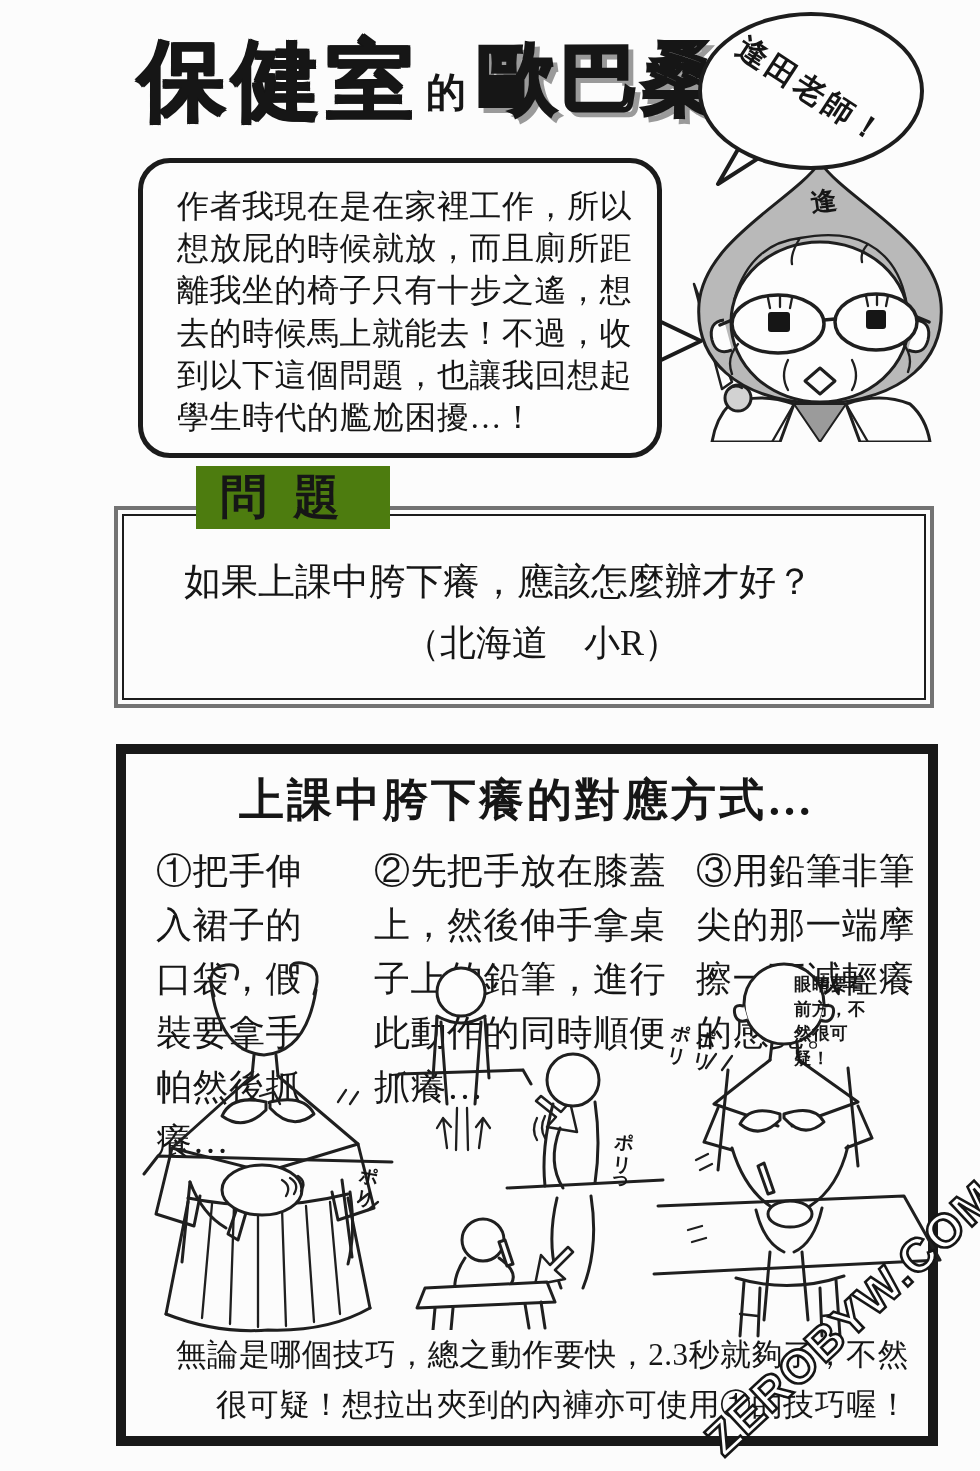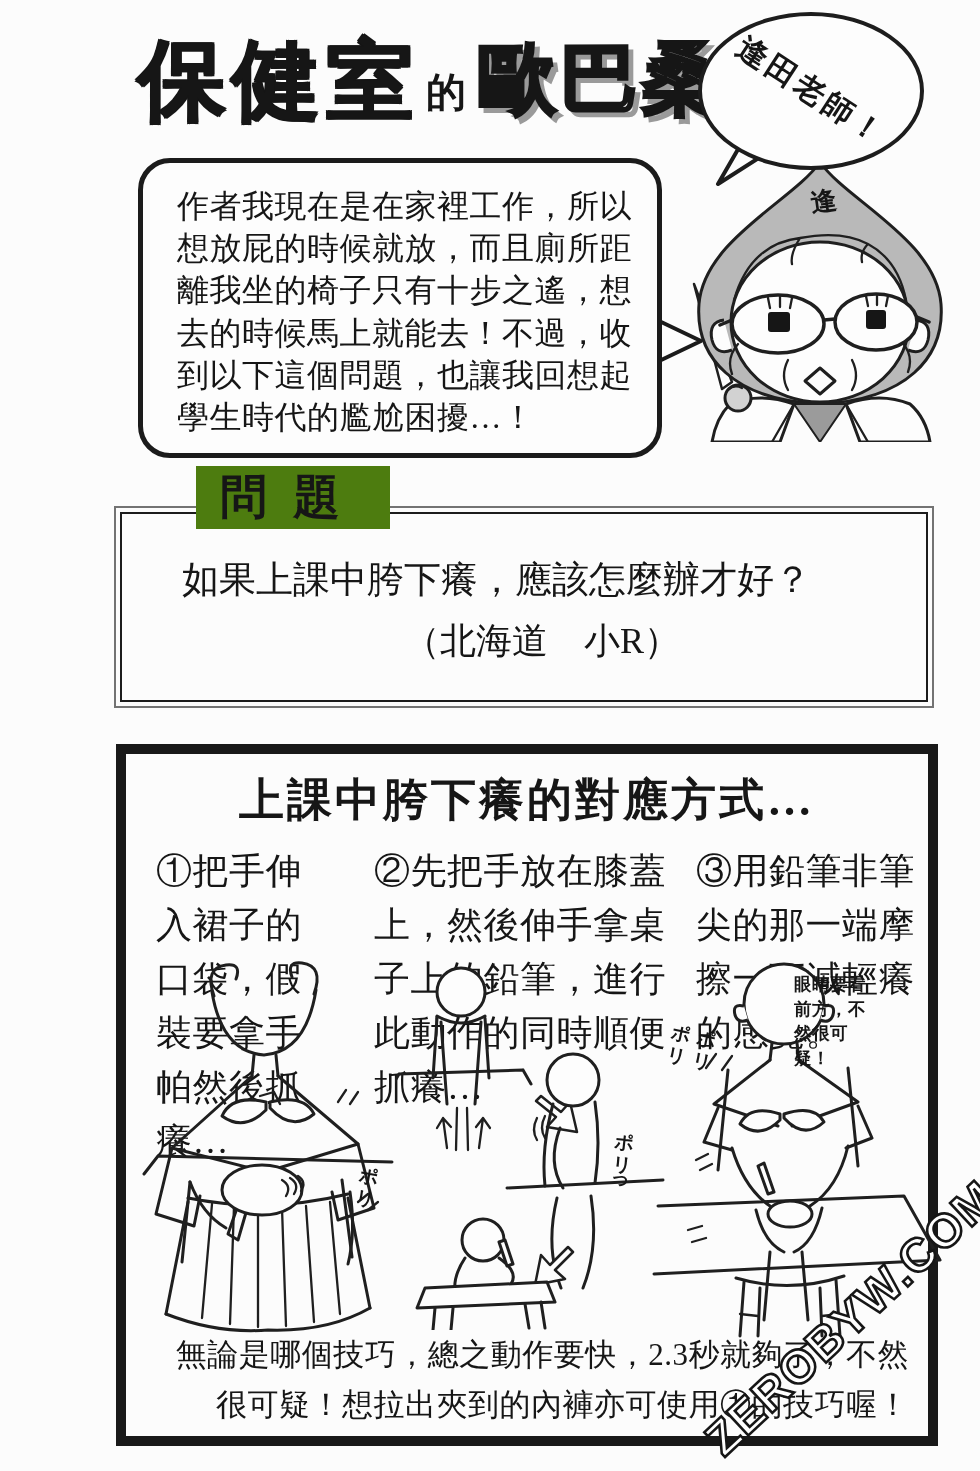--- a/index.html
+++ b/index.html
@@ -37,21 +37,21 @@
   .narration-tail{left:653px;top:314px;z-index:1;}
 
   
   .q-header{
     left:196px;top:466px;z-index:4;font-size:47px;font-weight:900;
     font-family:Liberation Serif, serif;
     letter-spacing:26px;background:#4d7c0f;padding:0 24px;
   }
   .q-box{
     left:114px;top:506px;width:820px;height:202px;box-sizing:border-box;
-    border:2px solid #737373;z-index:1;
+    border:4px solid #737373;z-index:1;
   }
   .q-inner{position:absolute;inset:4px;border:2.5px solid #1c1c1c;}
   .q-body{position:absolute;left:66px;top:44px;right:30px;font-size:37px;line-height:1.5;}
   .q-attr{margin-top:6px;font-size:36px;text-align:center;}
 
   
   .main-box{
     left:116px;top:744px;width:822px;height:702px;box-sizing:border-box;
     border:10px solid #191919;
   }

